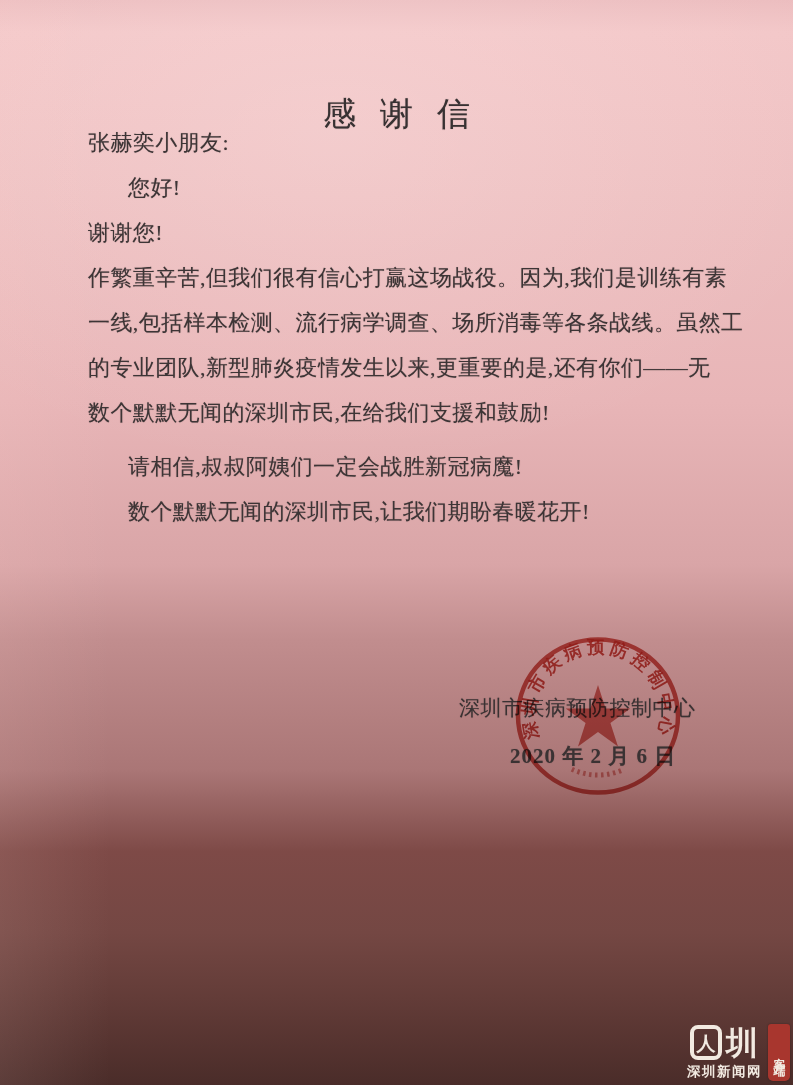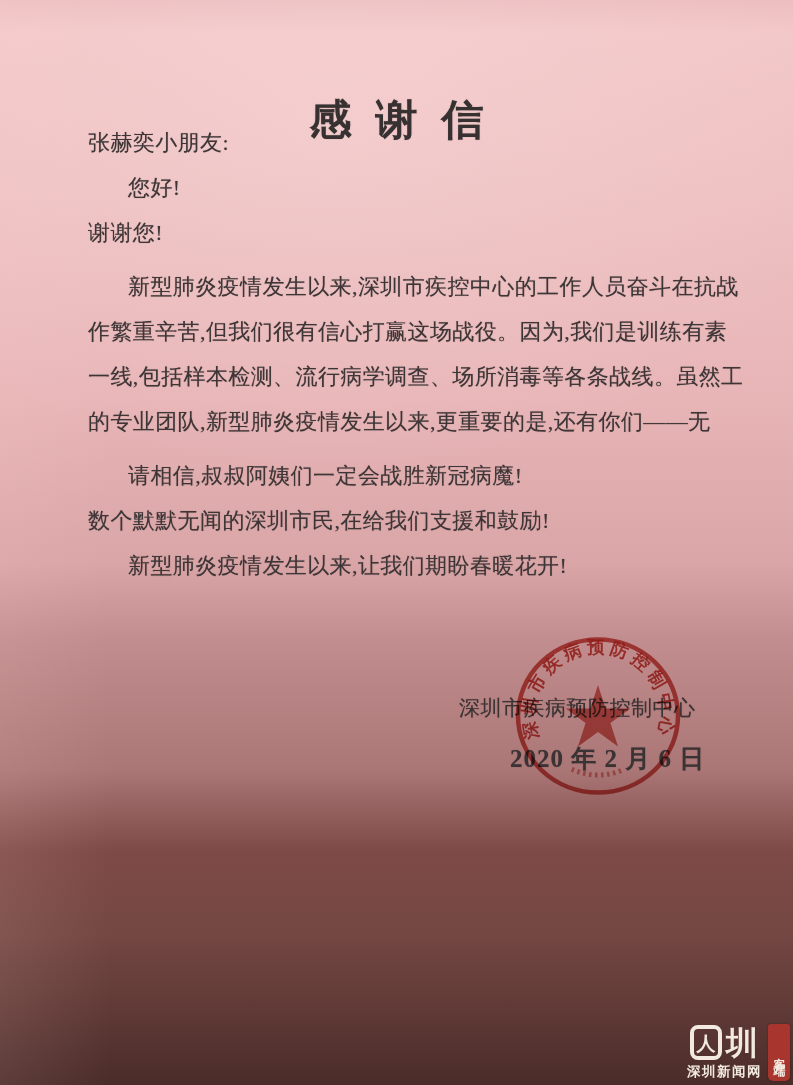--- a/index.html
+++ b/index.html
@@ -22,42 +22,42 @@
         #7e4a47 78.5%,
         #744743 86%,
         #633c38 92%,
         #4a2c29 100%);
   }
 
   
   .title{
     position:absolute;top:92px;left:0;width:100%;
     text-align:center;
-    font-size:42px;font-weight:700;color:#373132;
+    font-size:33px;font-weight:400;color:#373132;
     letter-spacing:24px;text-indent:24px;
     text-shadow:0 0 1px rgba(60,48,48,0.45);
   }
   .body-lines{
     position:absolute;top:120px;left:88px;width:660px;
     font-size:22px;color:#3d3536;letter-spacing:0.4px;
     text-shadow:0 0 1px rgba(60,48,48,0.4);
   }
   .bline{line-height:45px;white-space:nowrap;}
   .bline.ind{padding-left:40px;}
   .bline.gap{margin-top:9px;}
 
   .signature{
     position:absolute;top:694px;left:459px;
     font-size:21px;color:#3a3233;letter-spacing:0.5px;
     text-shadow:0 0 1px rgba(60,48,48,0.4);
     white-space:nowrap;
   }
   .date-line{
     position:absolute;top:742px;left:510px;
-    font-size:25px;font-weight:600;color:#3a3233;
+    font-size:21px;font-weight:600;color:#3a3233;
     letter-spacing:1px;white-space:nowrap;
     text-shadow:0 0 1px rgba(60,48,48,0.4);
   }
 
   
   .stamp{
     position:absolute;left:512px;top:636px;width:172px;height:162px;
     mix-blend-mode:multiply;
     pointer-events:none;
   }
@@ -106,27 +106,26 @@
 <body>
 
 <div class="photo">
 
   <div class="title">感谢信</div>
 
   <div class="body-lines" id="bodyLines">
       <div class="bline">张赫奕小朋友:</div>
       <div class="bline ind">您好!</div>
       <div class="bline">谢谢您!</div>
-      <div class="bline ind gap">新型肺炎疫情发生以来,深圳市疾控中心的工作人员奋斗在抗战</div>
       <div class="bline">作繁重辛苦,但我们很有信心打赢这场战役。因为,我们是训练有素</div>
       <div class="bline">一线,包括样本检测、流行病学调查、场所消毒等各条战线。虽然工</div>
       <div class="bline">的专业团队,新型肺炎疫情发生以来,更重要的是,还有你们——无</div>
+      <div class="bline">数个默默无闻的深圳市民,在给我们支援和鼓励!</div>
       <div class="bline ind gap">请相信,叔叔阿姨们一定会战胜新冠病魔!</div>
-      <div class="bline">数个默默无闻的深圳市民,在给我们支援和鼓励!</div>
-      <div class="bline ind">新型肺炎疫情发生以来,让我们期盼春暖花开!</div>
+      <div class="bline ind">数个默默无闻的深圳市民,让我们期盼春暖花开!</div>
     </div>
 
   <div class="signature">深圳市疾病预防控制中心</div>
   <div class="date-line">2020 年 2 月 6 日</div>
 
   <svg class="stamp" viewBox="0 0 172 162" xmlns="http://www.w3.org/2000/svg">
     <ellipse cx="86" cy="80" rx="80" ry="76.5" fill="none" stroke="#c03028" stroke-width="4.5" opacity="0.78"></ellipse>
     <polygon points="86,49 93.6,72.5 118.3,72.5 98.4,87 106,110.5 86,96 66,110.5 73.6,87 53.7,72.5 78.4,72.5" fill="#c03028" opacity="0.68"></polygon>
     <path id="sealArcPath" d="M 26.8 101.5 A 63 63 0 1 1 145.2 101.5" fill="none"></path>
     <text class="arc-text" fill="#c03028" opacity="0.85">

